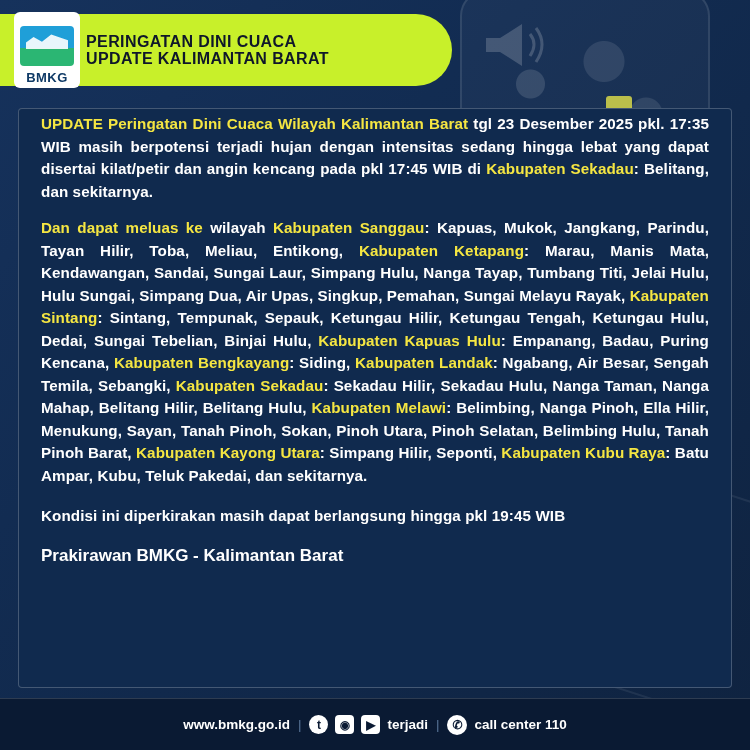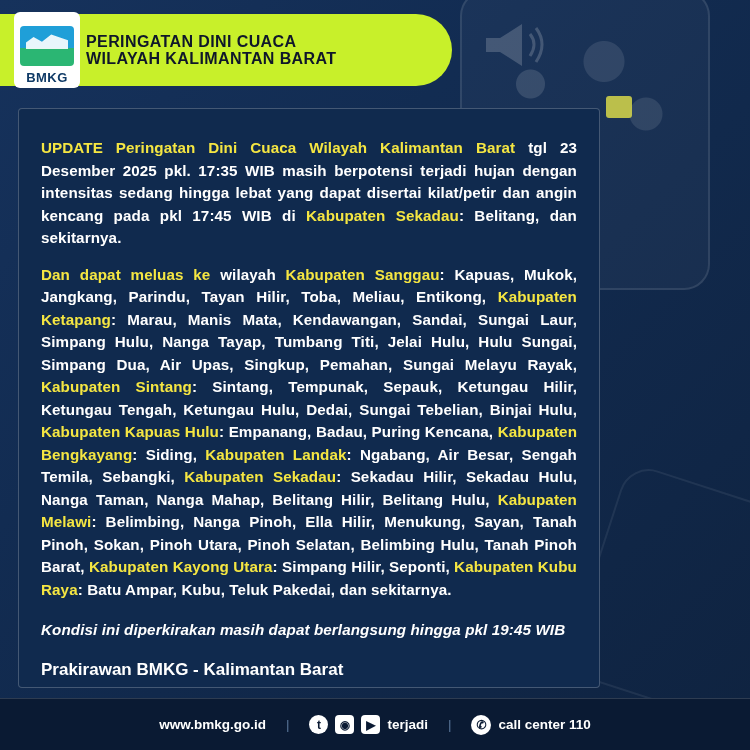--- a/index.html
+++ b/index.html
@@ -110,56 +110,56 @@
   }
   .logo-text {
     font-size: 13px; font-weight: bold; color: #0f3a66;
     letter-spacing: .5px; margin-top: 4px;
   }
 
   
   .content {
     position: absolute;
     left: 18px; top: 108px;
-    width: 582px; height: 580px;
+    width: 714px; height: 580px;
     background: #102a4e;
     border: 1px solid rgba(255,255,255,0.22);
     border-radius: 4px;
-    padding: 28px 22px;
+    padding: 4px 22px;
     color: #ffffff;
     z-index: 4;
   }
   .para {
     font-size: 15.2px;
     line-height: 1.48;
     text-align: justify;
     font-weight: bold;
     margin-bottom: 14px;
     letter-spacing: .1px;
   }
   .hl { color: #f5e642; }
   .signature {
     font-size: 17px;
     font-weight: bold;
     color: #ffffff;
     margin-top: 18px;
   }
-  .duration { margin-top: 18px; font-style: italic; }
+  .duration { margin-top: 18px; }
 
   
   .footer {
     position: absolute;
     left: 0; bottom: 0;
     width: 750px; height: 52px;
     background: #0a1a33;
     border-top: 1px solid rgba(255,255,255,0.15);
     display: flex;
     align-items: center;
     justify-content: center;
-    gap: 20px;
+    gap: 8px;
     color: #ffffff;
     font-size: 13.5px;
     font-weight: bold;
     z-index: 7;
   }
   .footer .sep { color: #5a7599; font-weight: normal; }
   .social { display: flex; align-items: center; gap: 7px; }
   .sicon {
     width: 19px; height: 19px;
     border-radius: 4px;
@@ -201,21 +201,21 @@
   </svg>
 
   <div class="logo">
     <div class="logo-mark"></div>
     <div class="logo-text">BMKG</div>
   </div>
 
   <div class="header-band">
     <div class="header-title">
       <span class="l1">PERINGATAN DINI CUACA</span>
-      <span class="l2">WILAYAH KALIMANTAN BARAT</span>
+      <span class="l2">UPDATE KALIMANTAN BARAT</span>
     </div>
   </div>
 
   <div class="content">
     <p class="para" id="para1"><span class="hl">UPDATE Peringatan Dini Cuaca Wilayah Kalimantan Barat</span><span> tgl 23 Desember 2025 pkl. 17:35 WIB masih berpotensi terjadi hujan dengan intensitas sedang hingga lebat yang dapat disertai kilat/petir dan angin kencang pada pkl 17:45 WIB di </span><span class="hl">Kabupaten Sekadau</span><span>: Belitang, dan sekitarnya.</span></p>
     <p class="para" id="para2"><span class="hl">Dan dapat meluas ke</span><span> wilayah </span><span class="hl">Kabupaten Sanggau</span><span>: Kapuas, Mukok, Jangkang, Parindu, Tayan Hilir, Toba, Meliau, Entikong, </span><span class="hl">Kabupaten Ketapang</span><span>: Marau, Manis Mata, Kendawangan, Sandai, Sungai Laur, Simpang Hulu, Nanga Tayap, Tumbang Titi, Jelai Hulu, Hulu Sungai, Simpang Dua, Air Upas, Singkup, Pemahan, Sungai Melayu Rayak, </span><span class="hl">Kabupaten Sintang</span><span>: Sintang, Tempunak, Sepauk, Ketungau Hilir, Ketungau Tengah, Ketungau Hulu, Dedai, Sungai Tebelian, Binjai Hulu, </span><span class="hl">Kabupaten Kapuas Hulu</span><span>: Empanang, Badau, Puring Kencana, </span><span class="hl">Kabupaten Bengkayang</span><span>: Siding, </span><span class="hl">Kabupaten Landak</span><span>: Ngabang, Air Besar, Sengah Temila, Sebangki, </span><span class="hl">Kabupaten Sekadau</span><span>: Sekadau Hilir, Sekadau Hulu, Nanga Taman, Nanga Mahap, Belitang Hilir, Belitang Hulu, </span><span class="hl">Kabupaten Melawi</span><span>: Belimbing, Nanga Pinoh, Ella Hilir, Menukung, Sayan, Tanah Pinoh, Sokan, Pinoh Utara, Pinoh Selatan, Belimbing Hulu, Tanah Pinoh Barat, </span><span class="hl">Kabupaten Kayong Utara</span><span>: Simpang Hilir, Seponti, </span><span class="hl">Kabupaten Kubu Raya</span><span>: Batu Ampar, Kubu, Teluk Pakedai, dan sekitarnya.</span></p>
     <p class="para duration">Kondisi ini diperkirakan masih dapat berlangsung hingga pkl 19:45 WIB</p>
     <p class="signature">Prakirawan BMKG - Kalimantan Barat</p>
   </div>
 

